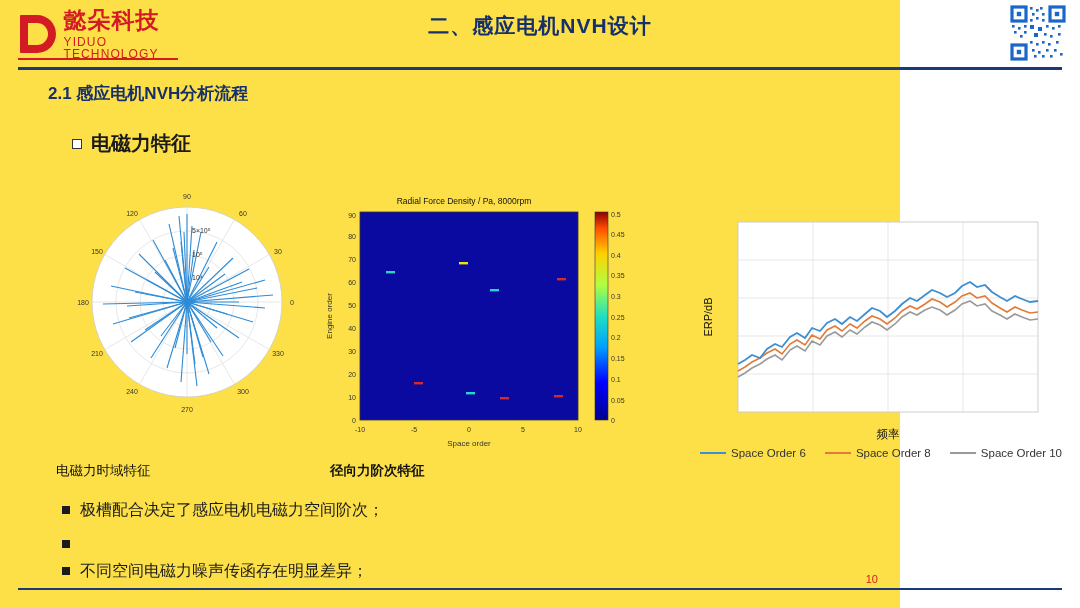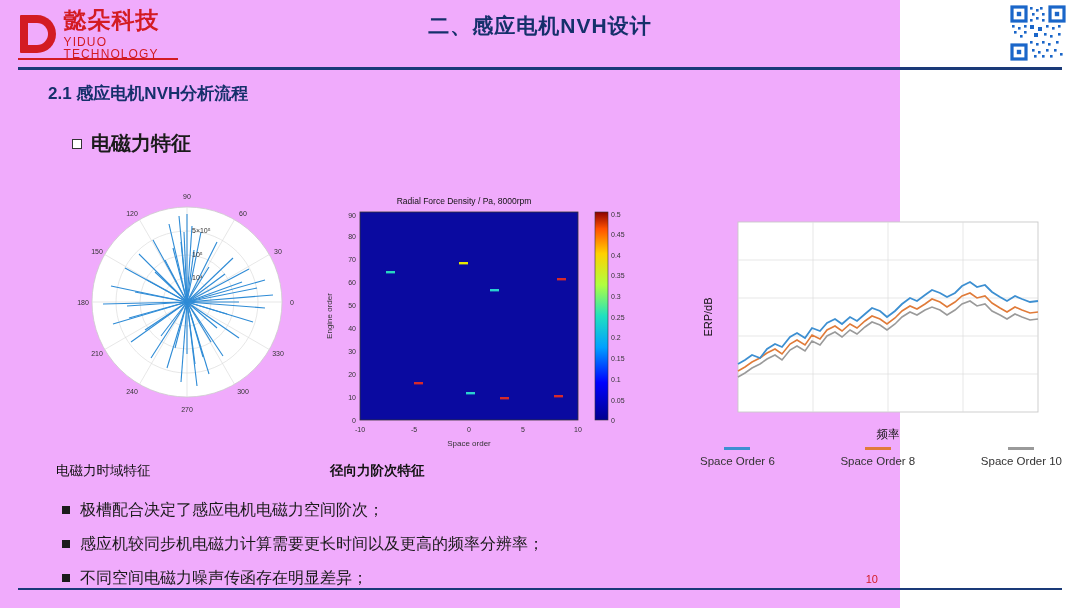--- a/index.html
+++ b/index.html
@@ -4,21 +4,21 @@
 <style>
   * { box-sizing: border-box; }
   html, body { margin:0; padding:0; }
   body {
     width: 1080px; height: 608px;
     font-family: "Liberation Sans", sans-serif;
     background: #ffffff;
     position: relative;
     overflow: hidden;
   }
-  .slide { position: relative; width: 900px; height: 608px; background:#f0abfc; }
+  .slide { position: relative; width: 900px; height: 608px; background:#fde047; }
 
   
   .header {
     position: absolute; left:0; top:0; width:1080px; height:68px;
   }
   .logo-wrap {
     position:absolute; left:18px; top:8px; width:180px; height:52px;
     display:flex; align-items:center; gap:6px;
   }
   .logo-mark {
@@ -92,21 +92,21 @@
   .line-title {
     position:absolute; left:690px; top:182px; width:372px; text-align:center;
     font-size:14px; color:#111;
   }
 
   .legend {
     position:absolute; left:700px; top:447px; width:362px;
     display:flex; justify-content:space-between; align-items:center;
     font-size:11.5px; color:#333;
   }
-  .legend .item { display:flex; align-items:center; gap:5px;flex-direction:column; }
+  .legend .item { display:flex; align-items:center; gap:5px; }
   .legend .swatch { width:26px; height:2.5px; display:inline-block; }
 
   
   .bullets {
     position:absolute; left:62px; top:500px; width:900px;
   }
   .bullet {
     display:flex; align-items:flex-start; gap:10px;
     font-size:16px; color:#1b1b1b; margin-bottom:13px;
   }
@@ -398,21 +398,20 @@
     </span>
   </div>
 
   <div class="bullets">
     <div class="bullet">
       <span class="mk"></span>
       <span>极槽配合决定了感应电机电磁力空间阶次；</span>
     </div>
     <div class="bullet">
       <span class="mk"></span>
-      <span>感应机较同步机电磁力计算需要更长时间以及更高的频率分辨率；</span>
     </div>
     <div class="bullet">
       <span class="mk"></span>
       <span>不同空间电磁力噪声传函存在明显差异；</span>
     </div>
   </div>
 
   <div class="footer-line"></div>
   <div class="page-num">10</div>
 </div>

